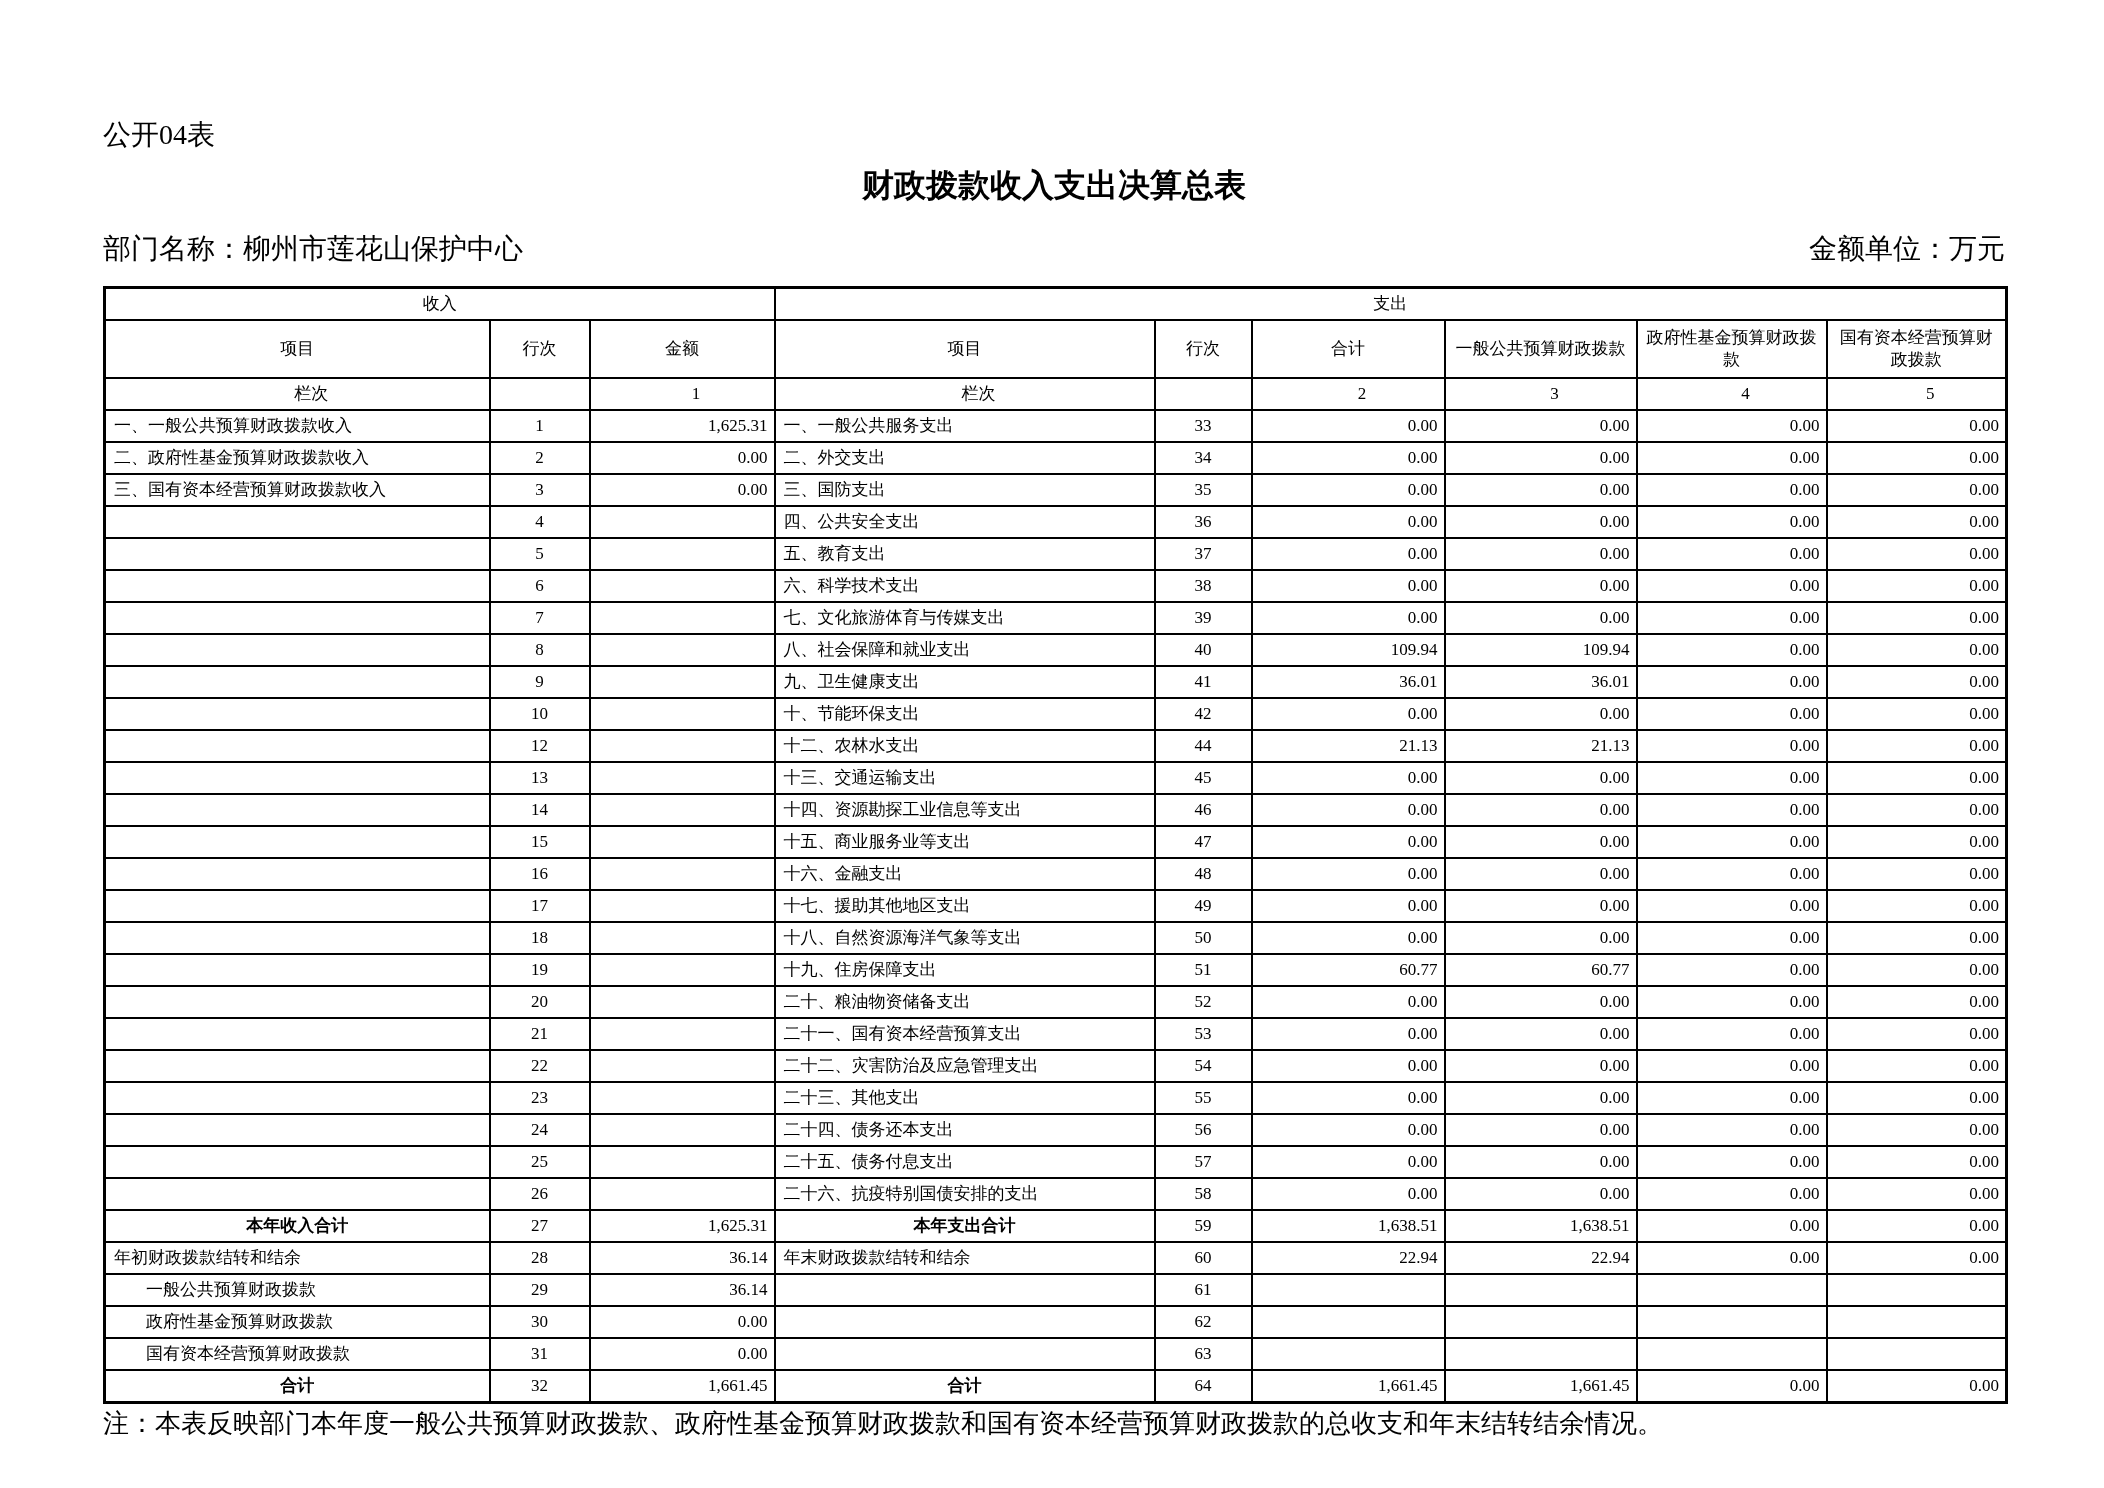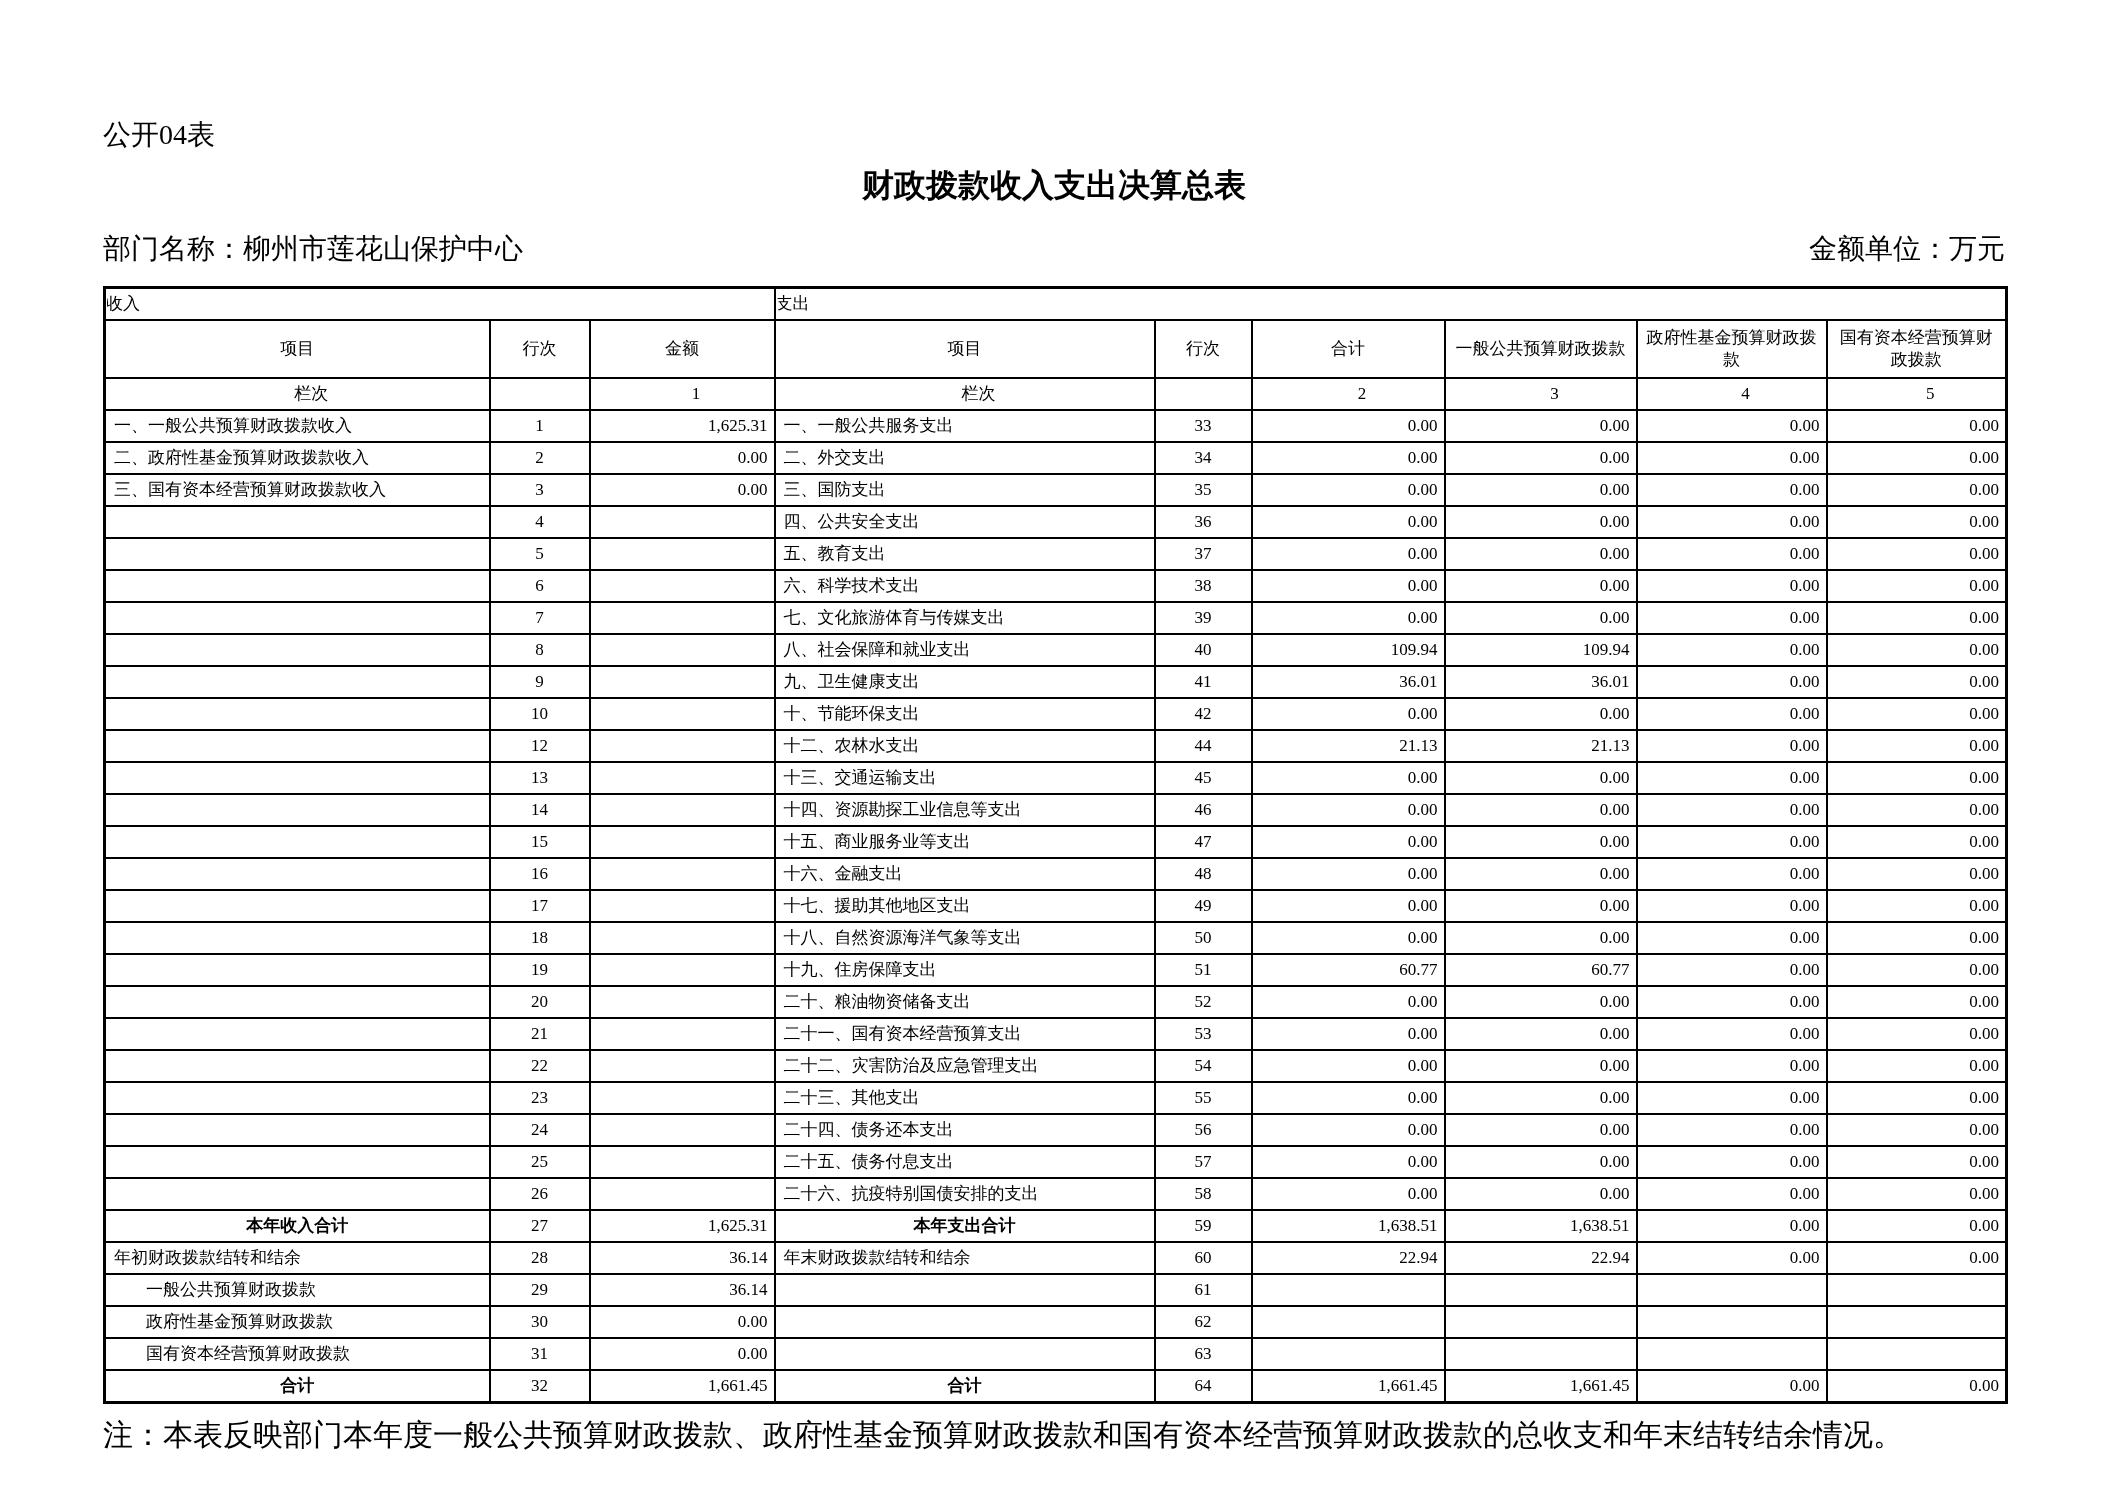--- a/index.html
+++ b/index.html
@@ -40,32 +40,32 @@
     border:3px solid #000;
   }
   .fin-table th,.fin-table td{
     border:2px solid #000;
     font-size:17px;
     font-weight:normal;
     padding:0;
     overflow:hidden;
     white-space:nowrap;
   }
-  .fin-table thead tr.sec th{height:30px;text-align:left;border-radius:16px;}
+  .fin-table thead tr.sec th{height:30px;text-align:center;border-radius:16px;}
   .fin-table thead tr.cols th{height:56px;text-align:center;white-space:normal;line-height:22px;padding:0 4px;}
   .fin-table thead tr.idx th{height:30px;text-align:center;padding-left:28px;}
   .fin-table tbody td{height:30px;}
   .fin-table td.item{text-align:left;padding-left:8px;}
   .fin-table td.item.sub{padding-left:40px;}
   .fin-table td.item.total{text-align:center;font-weight:bold;padding-left:0;}
   .fin-table td.line{text-align:center;}
   .fin-table td.num{text-align:right;padding-right:6px;}
   .note{
-    font-size:30px;
-    margin-top:13px;
+    font-size:26px;
+    margin-top:4px;
     line-height:1.2;
   }
 </style>
 </head>
 <body>
 
 <div class="page">
   <div class="container">
     <div class="form-label">公开04表</div>
     <h1 class="title">财政拨款收入支出决算总表</h1>

